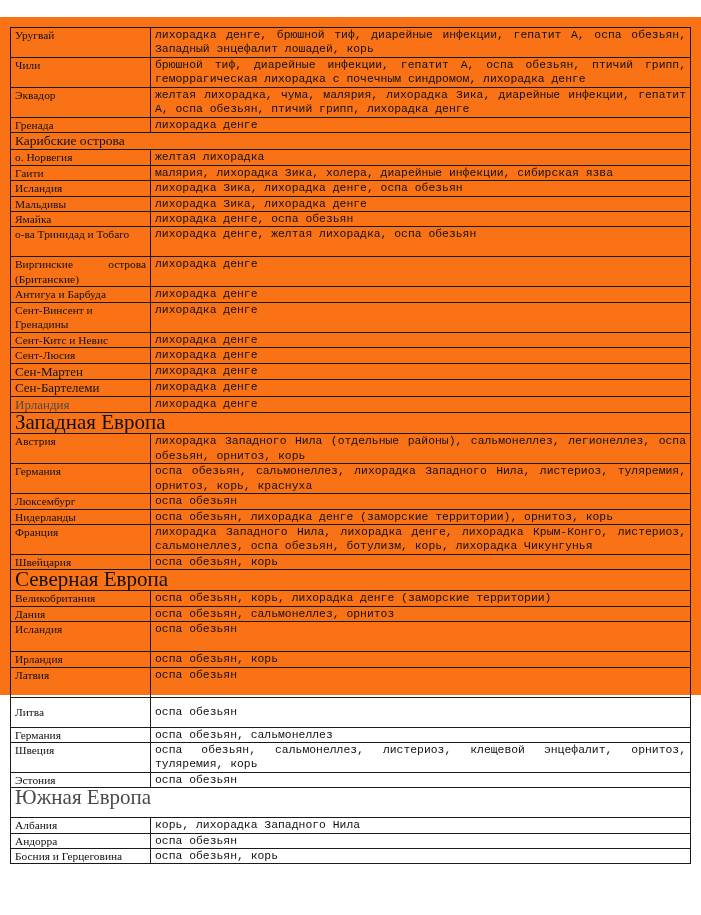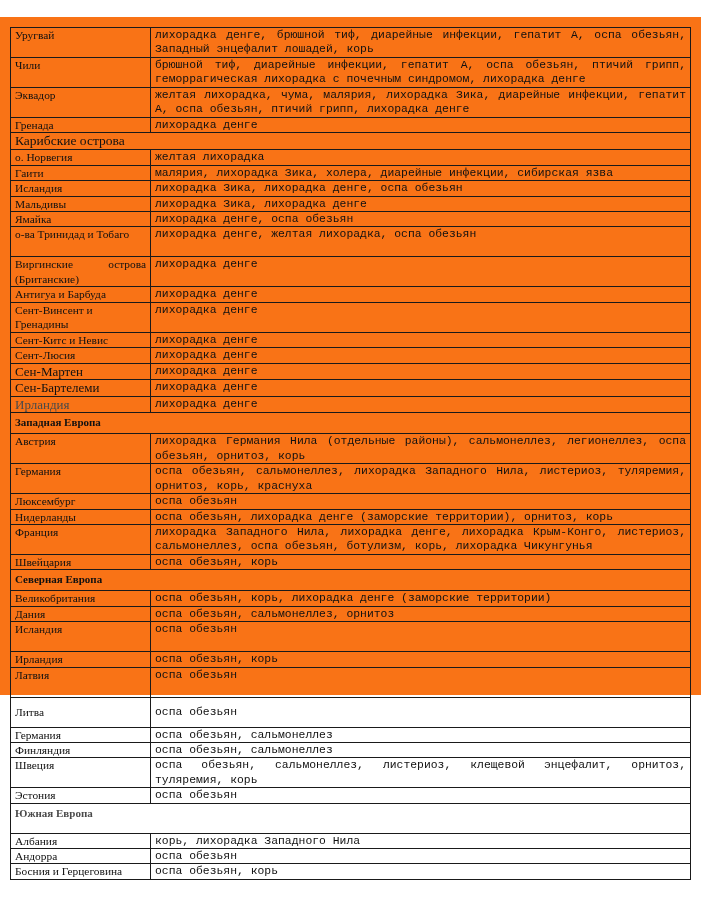--- a/index.html
+++ b/index.html
@@ -42,22 +42,22 @@
   td.diseases { text-align: justify; font-family: Liberation Mono, monospace; }
   tr.r1 td { height: 14px; }
   tr.r2 td { height: 29px; }
   tr.region td {
     font-size: 13.5px;
     line-height: 16px;
     height: 16px;
     padding-left: 4px;
   }
   tr.region.bold td {
-    font-weight: bold;
-    font-size: 11px;
+    font-weight: normal;
+    font-size: 21px;
     line-height: 19px;
     height: 20px;
     margin-left: 24px;
   }
   tr.region.tall td { height: 29px; }
   tr.big td.country { font-size: 13px; line-height: 15.5px; }
   .muted { color: #4a4a4a; }
   .bottom-strip {
     position: absolute;
     left: 0; top: 909px;
@@ -144,21 +144,21 @@
         </tr>
         <tr class="r1 big">
           <td class="country muted">Ирландия</td>
           <td class="diseases">лихорадка денге</td>
         </tr>
         <tr class="region bold">
           <td colspan="2">Западная Европа</td>
         </tr>
         <tr class="r2">
           <td class="country">Австрия</td>
-          <td class="diseases">лихорадка Германия Нила (отдельные районы), сальмонеллез, легионеллез, оспа обезьян, орнитоз, корь</td>
+          <td class="diseases">лихорадка Западного Нила (отдельные районы), сальмонеллез, легионеллез, оспа обезьян, орнитоз, корь</td>
         </tr>
         <tr class="r2">
           <td class="country">Германия</td>
           <td class="diseases">оспа обезьян, сальмонеллез, лихорадка Западного Нила, листериоз, туляремия, орнитоз, корь, краснуха</td>
         </tr>
         <tr class="r1">
           <td class="country">Люксембург</td>
           <td class="diseases">оспа обезьян</td>
         </tr>
         <tr class="r1">
@@ -195,24 +195,20 @@
         <tr class="r2">
           <td class="country">Латвия</td>
           <td class="diseases">оспа обезьян</td>
         </tr>
         <tr class="r2">
           <td class="country" style="vertical-align: middle;">Литва</td>
           <td class="diseases" style="vertical-align: middle;">оспа обезьян</td>
         </tr>
         <tr class="r1">
           <td class="country">Германия</td>
-          <td class="diseases">оспа обезьян, сальмонеллез</td>
-        </tr>
-        <tr class="r1">
-          <td class="country">Финляндия</td>
           <td class="diseases">оспа обезьян, сальмонеллез</td>
         </tr>
         <tr class="r1">
           <td class="country">Швеция</td>
           <td class="diseases">оспа обезьян, сальмонеллез, листериоз, клещевой энцефалит, орнитоз, туляремия, корь</td>
         </tr>
         <tr class="r1">
           <td class="country">Эстония</td>
           <td class="diseases">оспа обезьян</td>
         </tr>

